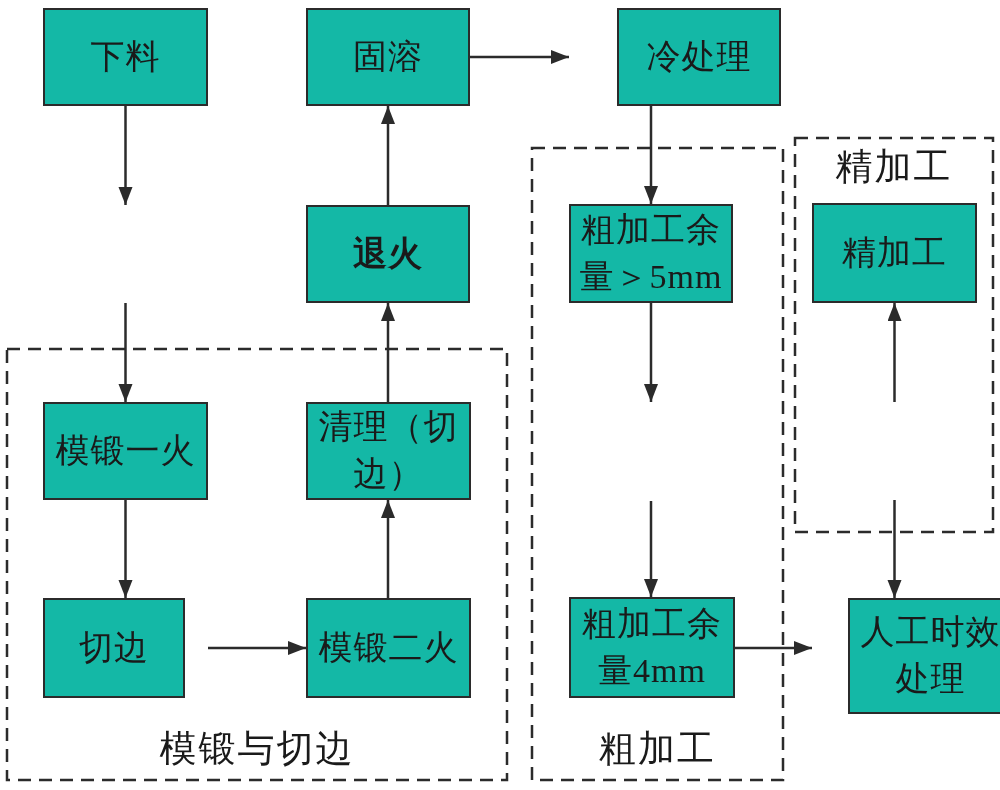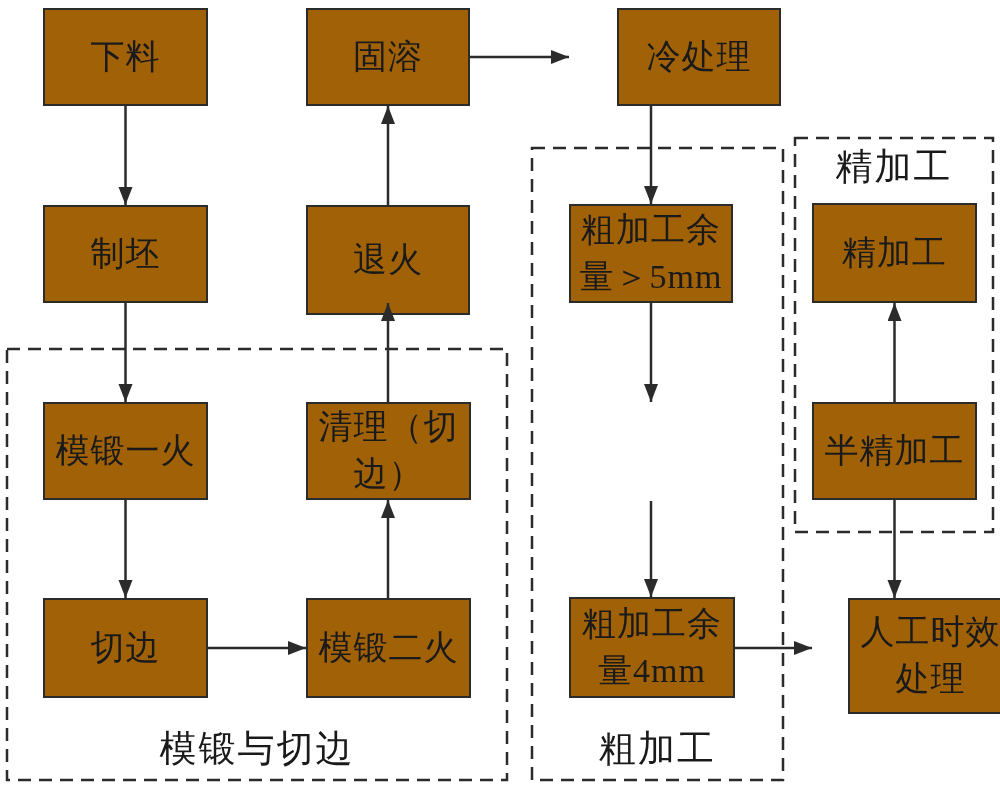--- a/index.html
+++ b/index.html
@@ -8,21 +8,21 @@
     width:1000px;height:790px;
     background:#ffffff;
     font-family:"Liberation Serif","DejaVu Serif",serif;
     color:#1a1a1a;
     overflow:hidden;
   }
   .node{
     position:absolute;
     box-sizing:border-box;
     border:2.5px solid #2b2b2b;
-    background:#a16207;
+    background:#14b8a6;
     display:flex;
     align-items:center;
     justify-content:center;
     text-align:center;
     font-size:34px;
     line-height:1.38;
     white-space:pre-line;
     letter-spacing:1px;
   }
   .group{
@@ -70,30 +70,28 @@
   <div class="group" style="left:532px;top:148px;width:251px;height:632px;">
     <div class="group-label bottom">粗加工</div>
   </div>
   <div class="group" style="left:795px;top:138px;width:198px;height:394px;">
     <div class="group-label top">精加工</div>
   </div>
 
   <div class="node" style="left:43px;top:8px;width:165px;height:98px;">下料</div>
   <div class="node" style="left:306px;top:8px;width:164px;height:98px;">固溶</div>
   <div class="node" style="left:569px;top:8px;width:164px;height:98px;margin-left:48px;">冷处理</div>
-  <div class="node" style="left:43px;top:205px;width:165px;height:98px;">制坯</div>
-  <div class="node" style="left:306px;top:205px;width:164px;height:110px;">退火</div>
+  <div class="node" style="left:306px;top:205px;width:164px;height:98px;font-weight:bold;">退火</div>
   <div class="node" style="left:569px;top:204px;width:164px;height:99px;">粗加工余
 量＞5mm</div>
   <div class="node" style="left:812px;top:203px;width:165px;height:100px;">精加工</div>
   <div class="node" style="left:43px;top:402px;width:165px;height:98px;">模锻一火</div>
   <div class="node" style="left:306px;top:402px;width:165px;height:98px;">清理（切
 边）</div>
-  <div class="node" style="left:812px;top:402px;width:165px;height:98px;">半精加工</div>
-  <div class="node" style="left:43px;top:598px;width:165px;height:100px;">切边</div>
+  <div class="node" style="left:43px;top:598px;width:142px;height:100px;">切边</div>
   <div class="node" style="left:306px;top:598px;width:165px;height:100px;">模锻二火</div>
   <div class="node" style="left:569px;top:597px;width:166px;height:101px;">粗加工余
 量4mm</div>
   <div class="node" style="left:848px;top:598px;width:165px;height:116px;">人工时效
 处理</div>
 
   <svg id="edge-layer" viewBox="0 0 1000 790">
     <defs>
       <marker id="ah" markerUnits="userSpaceOnUse" markerWidth="20" markerHeight="16" refX="18" refY="7" orient="auto">
         <path d="M0,0 L18,7 L0,14 Z" fill="#2b2b2b"></path>

